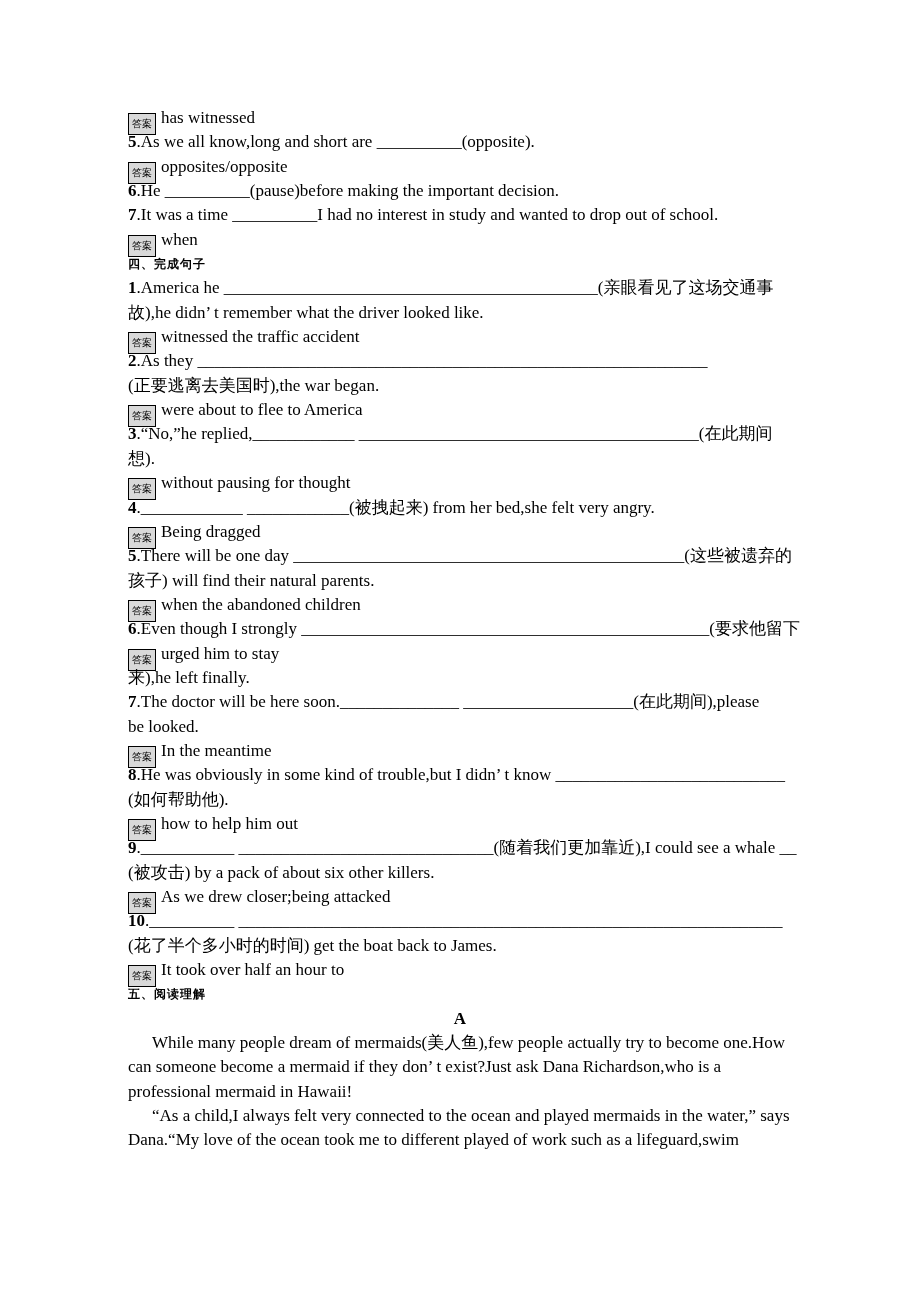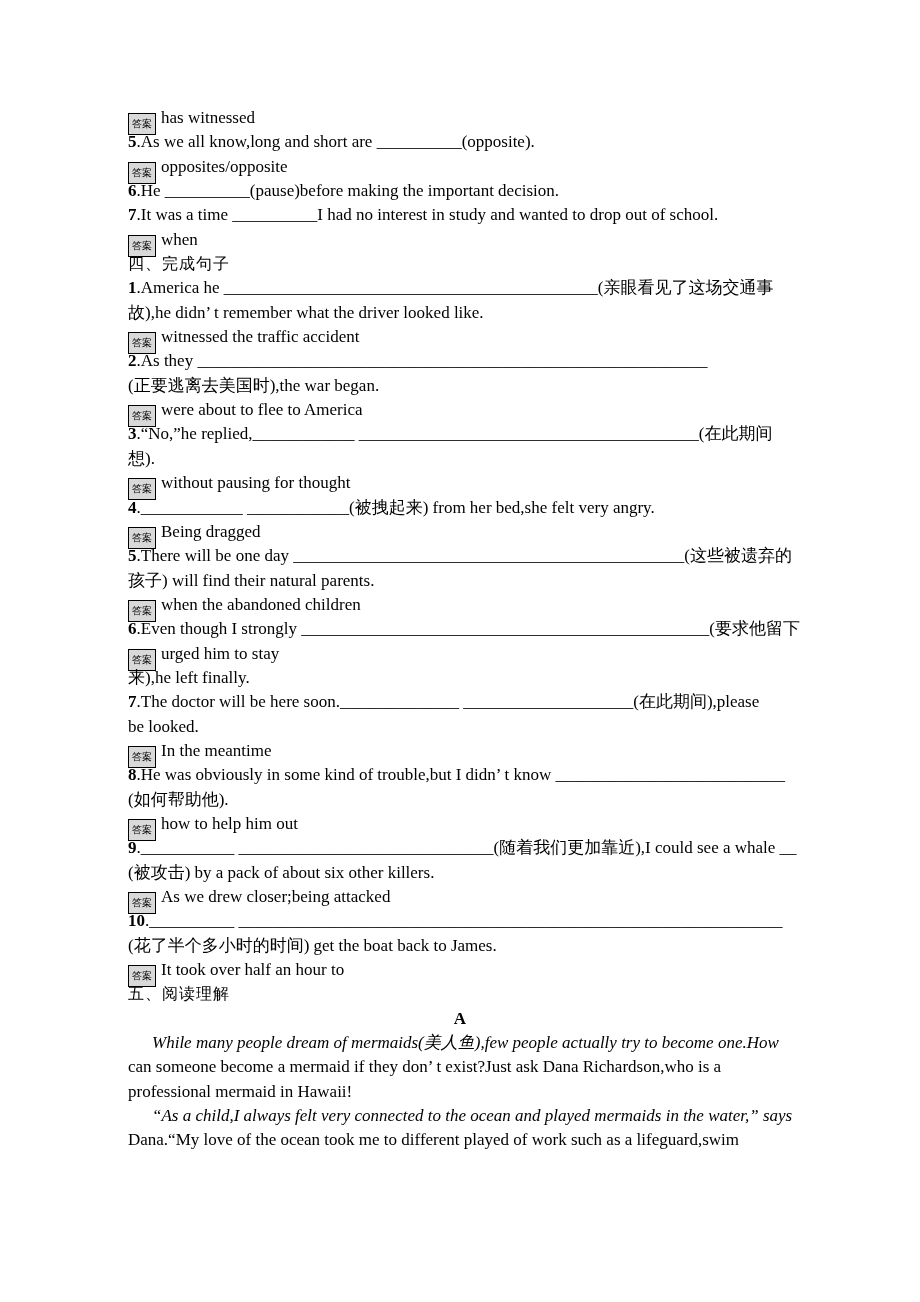--- a/index.html
+++ b/index.html
@@ -1,23 +1,23 @@
 <!DOCTYPE html>
 <html><head>
 <meta charset="utf-8">
 <style>
   html,body{margin:0;padding:0;background:#ffffff;}
   .page{position:relative;width:920px;height:1302px;background:#ffffff;overflow:hidden;
         font-family:"Liberation Serif","DejaVu Serif",serif;color:#000000;}
   .content{position:absolute;left:128px;top:106px;width:664px;font-size:17px;line-height:24.35px;}
   .line{height:24.35px;white-space:nowrap;}
   .num{font-weight:bold;}
-  .section{font-weight:normal;font-size:16px;letter-spacing:1px;}
+  .section{font-weight:bold;font-size:12px;letter-spacing:1px;}
   .center{text-align:center;font-weight:bold;}
-  .para{text-indent:24px;font-style:italic;}
+  .para{text-indent:24px;}
   .ansbox{display:inline-block;box-sizing:border-box;height:22px;line-height:20px;
           background:#d9d9d9;border:1px solid #000;padding:0 3px;margin-right:5px;
           font-size:10px;vertical-align:-4px;}
 </style>
 </head>
 <body>
 
 <div class="page">
   <div class="content">
 

